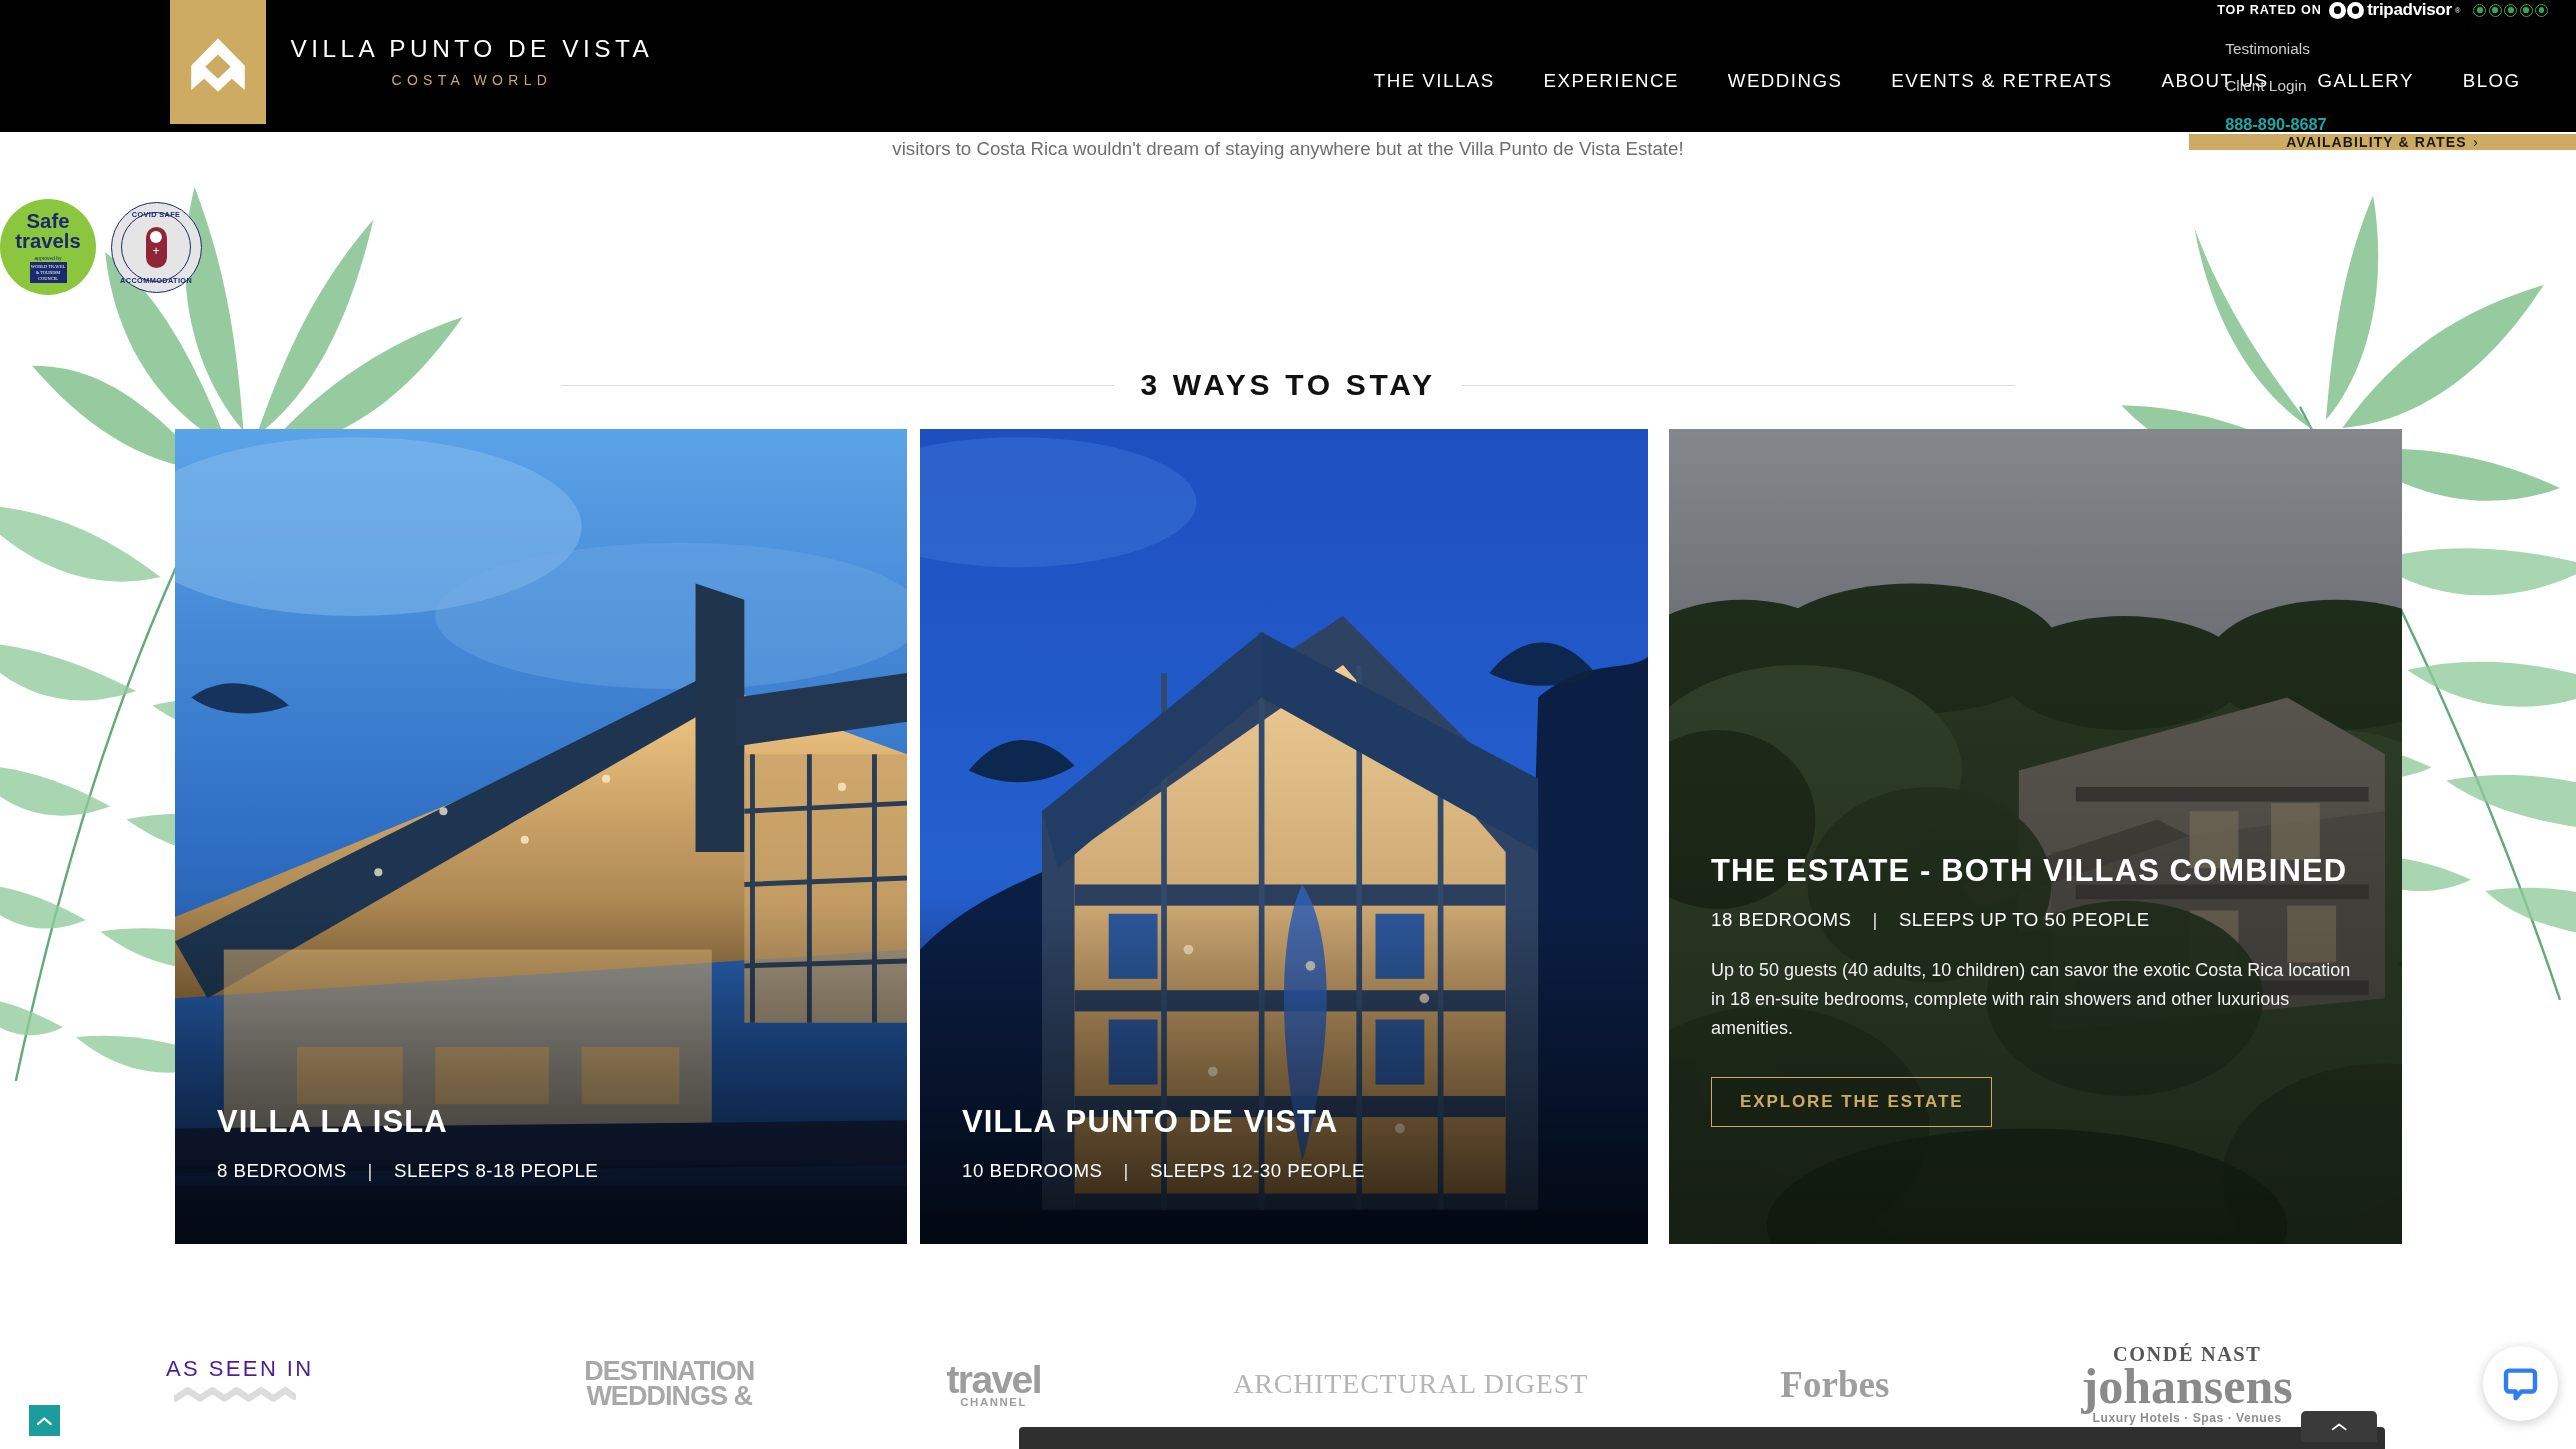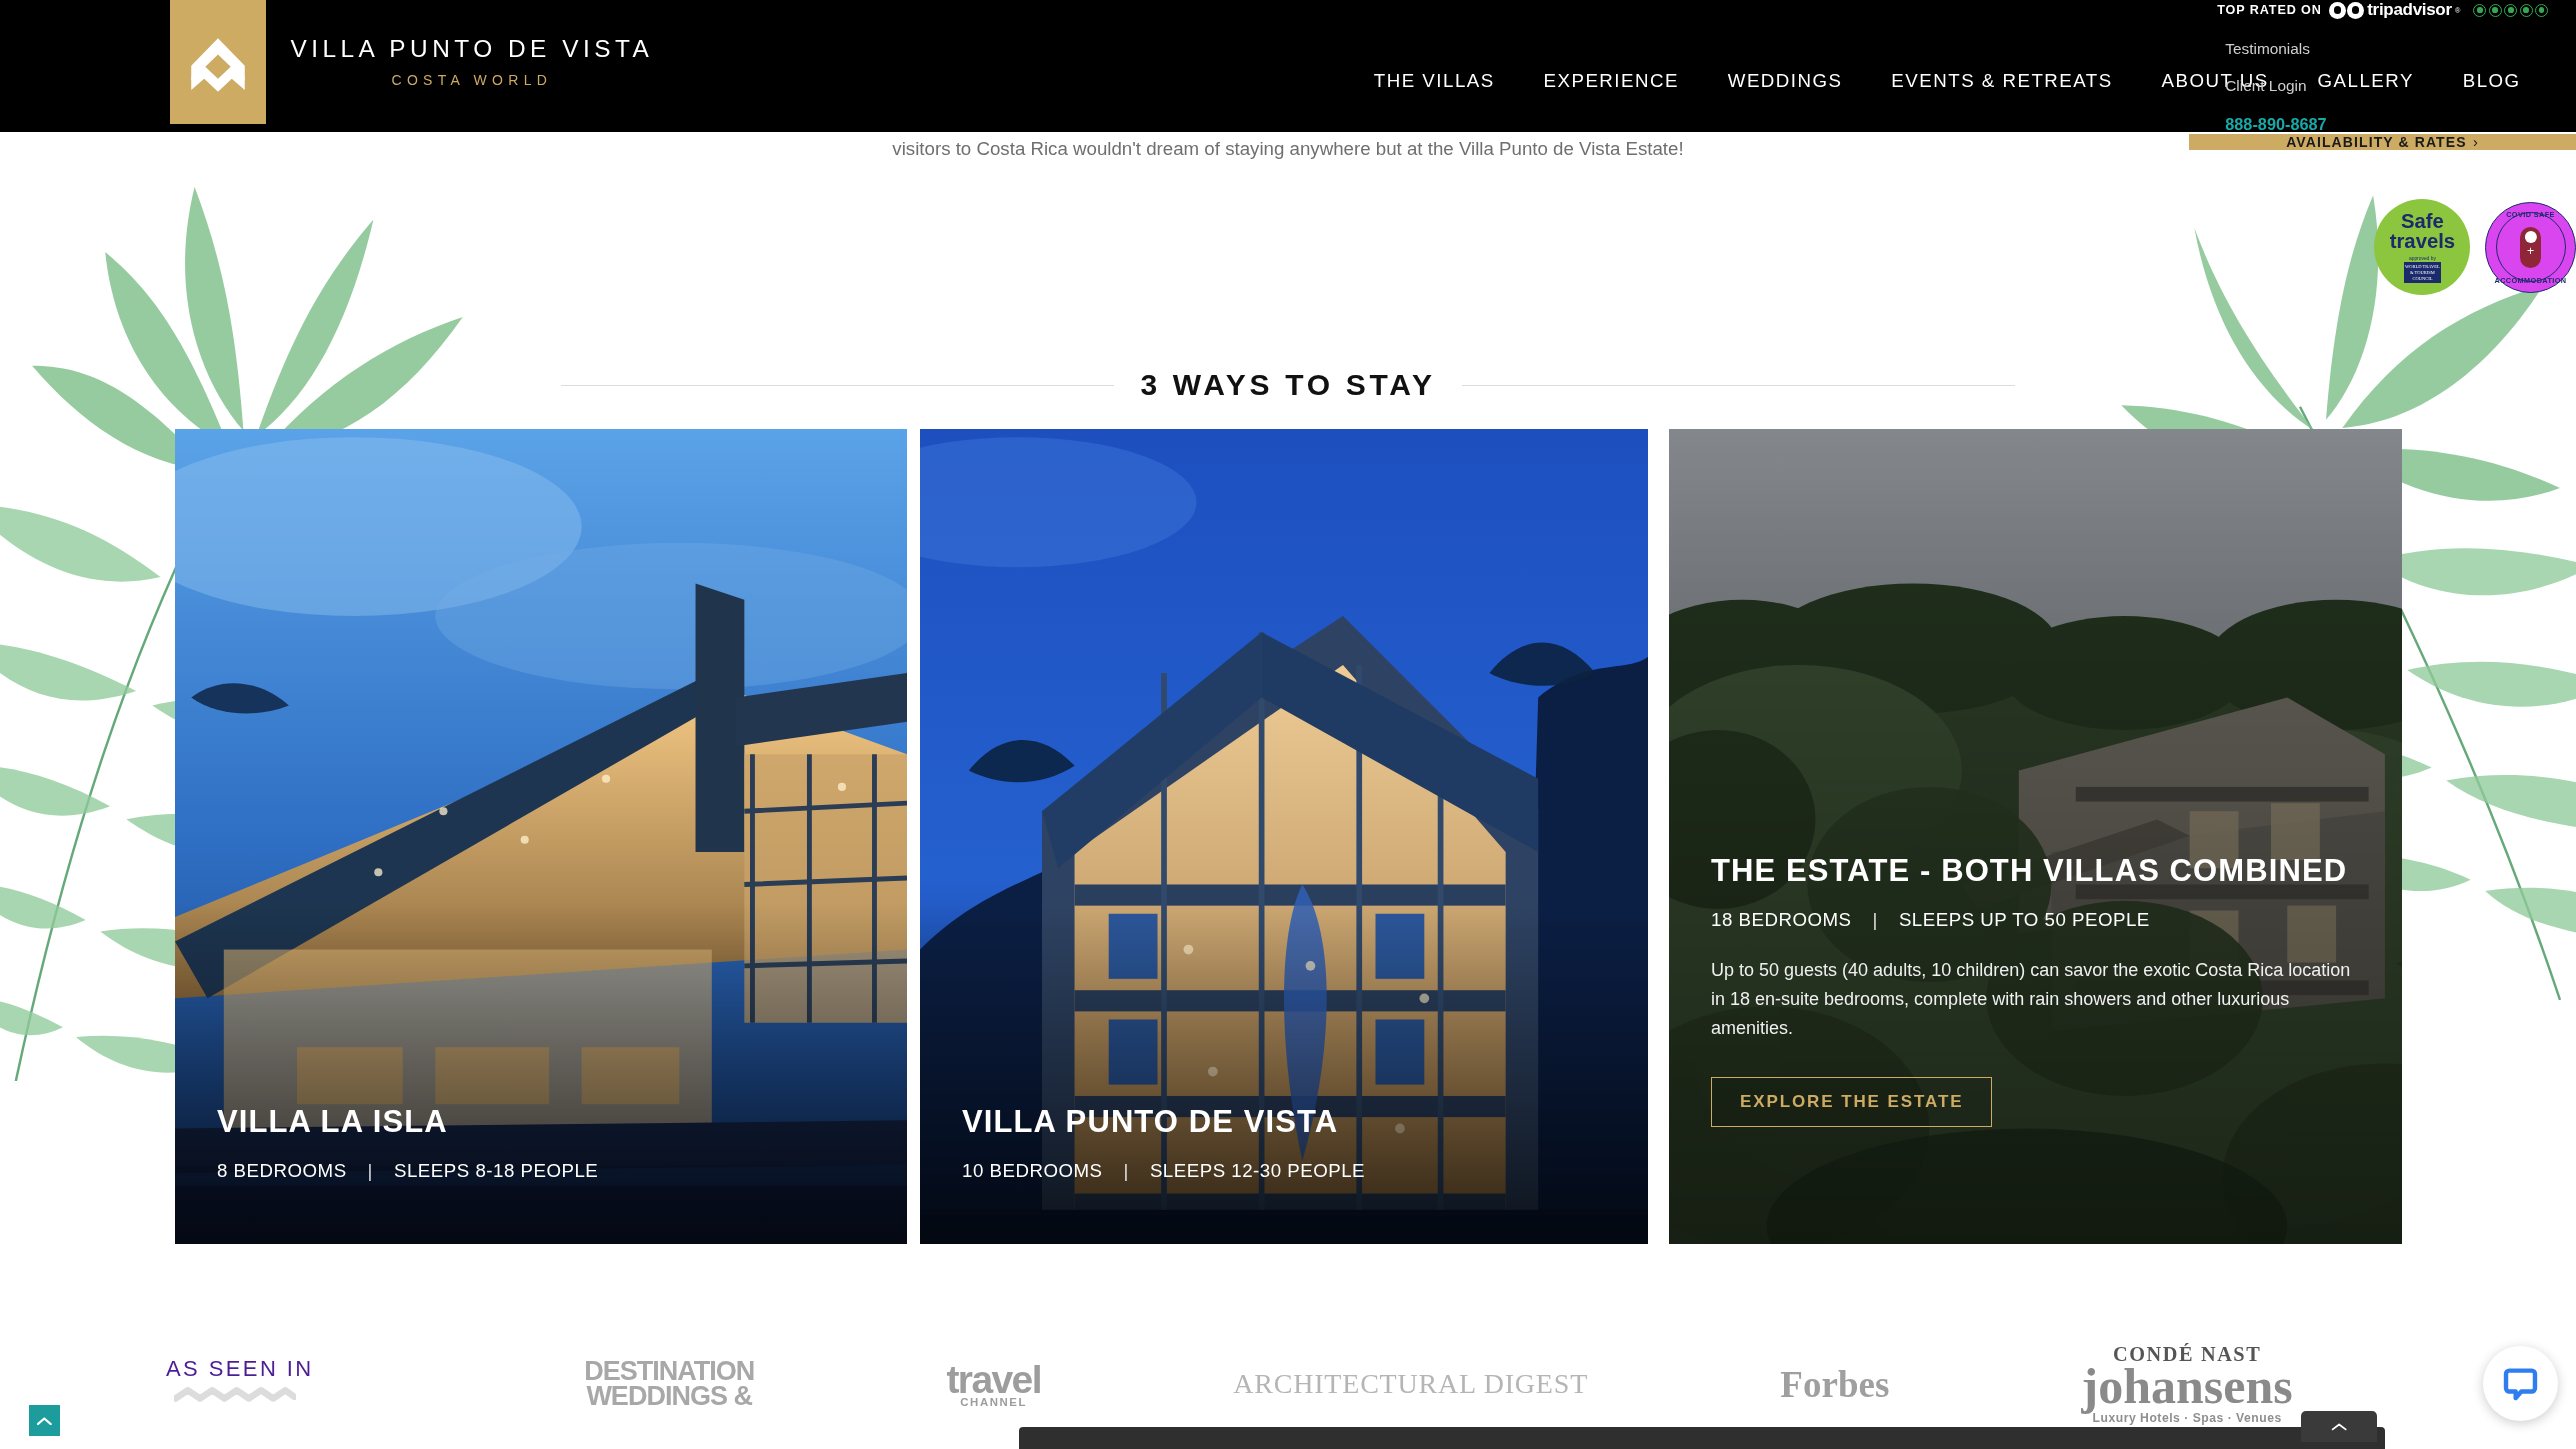--- a/index.html
+++ b/index.html
@@ -93,38 +93,38 @@
     padding: 0 24.4px; white-space: nowrap; cursor: pointer;
   }
 
   
   .intro-text {
     position: absolute; left: 0; top: 138px; width: 2576px; text-align: center;
     color: #6f6f6f; font-size: 18.7px; z-index: 10;
   }
   .badges {
     position: absolute; left: 0; top: 199px; width: 2576px;
-    display: flex; justify-content: flex-end; align-items: center; gap: 14.6px; z-index: 10;
+    display: flex; justify-content: flex-start; align-items: center; gap: 14.6px; z-index: 10;
   }
   .badge-safe {
     width: 96px; height: 96px; border-radius: 50%; background: #8cc63f;
     display: flex; flex-direction: column; align-items: center; justify-content: center;
     position: relative; overflow: hidden;
   }
   .bs-l1 { color: #1b2a6b; font-size: 20.3px; font-weight: 700; line-height: 1; }
   .bs-l2 { color: #1b2a6b; font-size: 20.3px; font-weight: 700; line-height: 1.05; }
   .bs-l3 { color: #1b2a6b; font-size: 4.9px; margin-top: 3.3px; }
   .bs-box {
     width: 37px; height: 21px; background: #1b2a6b; margin-top: 1.6px;
     color: #fff; font-size: 4.5px; line-height: 1.25; text-align: center;
     display: flex; align-items: center; justify-content: center;
     font-family: "Liberation Serif", serif;
   }
   .badge-covid {
-    width: 91px; height: 91px; border-radius: 50%; background: #d946ef;
+    width: 91px; height: 91px; border-radius: 50%; background: #e5e5e5;
     border: 1.6px solid #1b2a6b; position: relative;
     display: flex; align-items: center; justify-content: center;
   }
   .bc-inner {
     width: 70px; height: 70px; border-radius: 50%; border: 1.2px solid #1b2a6b;
     display: flex; align-items: center; justify-content: center; position: relative;
   }
   .bc-tag {
     width: 21px; height: 41px; background: #8e2638; border-radius: 10.6px;
     position: relative; display: flex; align-items: flex-end; justify-content: center;

